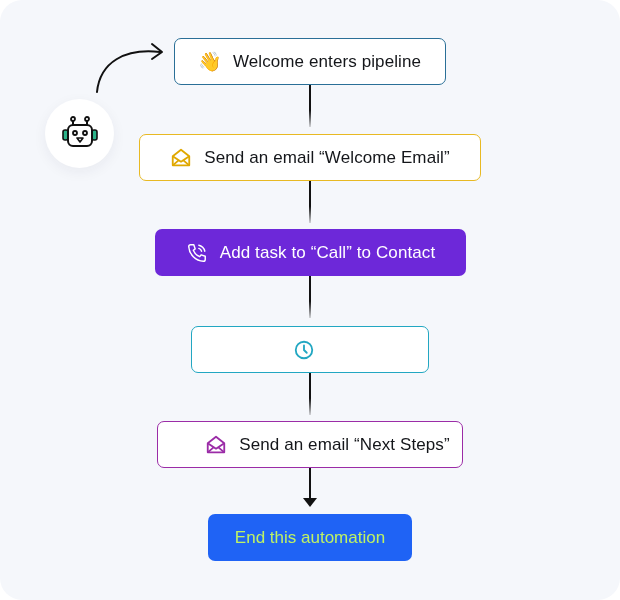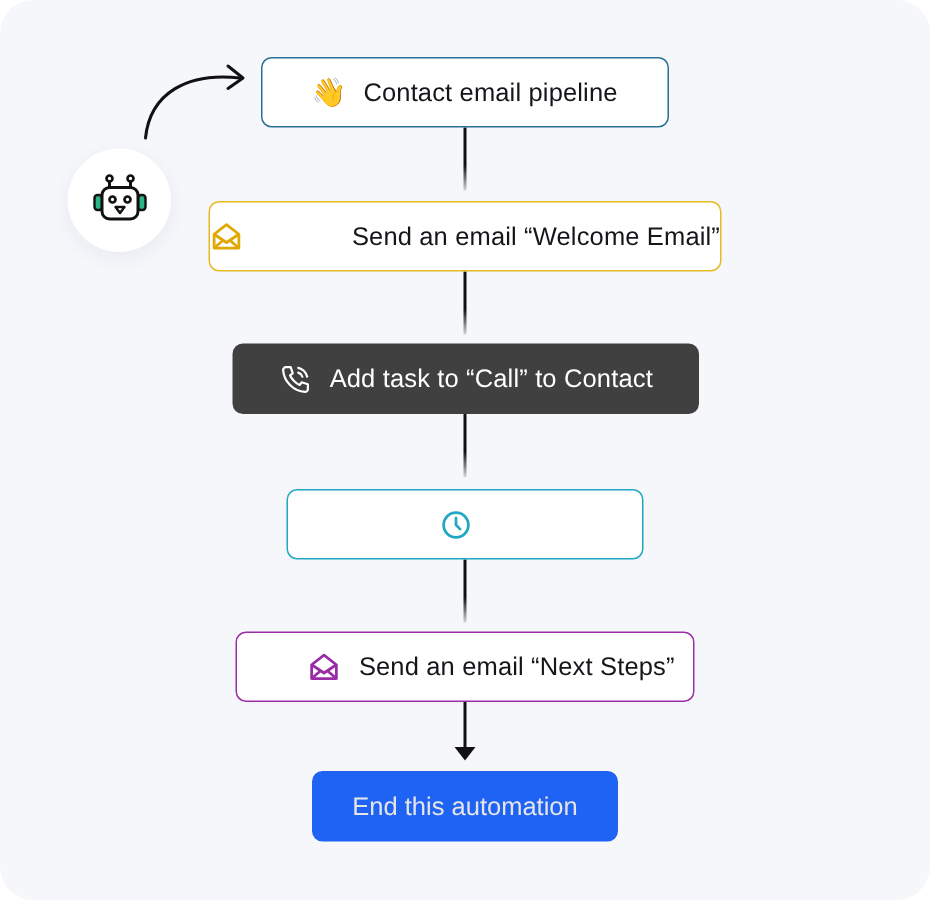--- a/index.html
+++ b/index.html
@@ -14,21 +14,21 @@
   .node .ico { width: 22px; height: 22px; margin-right: 12px; display: inline-flex;
                align-items: center; justify-content: center; }
   .node .ico svg { width: 22px; height: 22px; }
   .line { position: absolute; width: 2px; left: 309px; }
   .robot { position: absolute; left: 45px; top: 99px; width: 69px; height: 69px;
            border-radius: 50%; background: #ffffff;
            box-shadow: 0 4px 14px rgba(30,40,60,0.06);
            display: flex; align-items: center; justify-content: center; }
   .end-btn { position: absolute; left: 208px; top: 514px; width: 204px; height: 47px;
              border-radius: 7px; display: flex; align-items: center; justify-content: center;
-             color: #e5e5e5; font-size: 17px; box-sizing: border-box; }
+             color: #bef264; font-size: 17px; box-sizing: border-box; }
 </style>
 </head>
 <body>
 
 <div class="canvas">
 
   <svg style="position:absolute;left:0;top:0" width="620" height="600">
     <path d="M97 92 C 100 62, 125 48, 160 52" fill="none" stroke="#111" stroke-width="2" stroke-linecap="round"></path>
     <path d="M152 44 L 162 52 L 152 59" fill="none" stroke="#111" stroke-width="2" stroke-linecap="round" stroke-linejoin="round"></path>
   </svg>
@@ -52,34 +52,34 @@
   <div class="line" style="top:181px;height:42px;background:linear-gradient(#111,#111 60%,rgba(17,17,17,0.15));"></div>
   <div class="line" style="top:276px;height:42px;background:linear-gradient(#111,#111 60%,rgba(17,17,17,0.15));"></div>
   <div class="line" style="top:373px;height:42px;background:linear-gradient(#111,#111 60%,rgba(17,17,17,0.15));"></div>
   <div class="line" style="top:468px;height:34px;background:#111;"></div>
   <svg style="position:absolute;left:303px;top:498px" width="14" height="10">
     <path d="M0 0 L 14 0 L 7 9 Z" fill="#111"></path>
   </svg>
 
   <div class="node" style="left:174px;top:38px;width:272px;border-color:#2a6f97;">
     <span class="ico" style="font-size:19px;">👋</span>
-    <span>Contact email pipeline</span>
+    <span>Welcome enters pipeline</span>
   </div>
 
-  <div class="node" style="left:139px;top:134px;width:342px;border-color:#e8b923;justify-content:space-between;">
+  <div class="node" style="left:139px;top:134px;width:342px;border-color:#e8b923;">
     <span class="ico">
       <svg viewBox="0 0 24 24">
           <path d="M3 10 L12 3 L21 10 L21 20 L3 20 Z" fill="none" stroke="#e0a800" stroke-width="2" stroke-linejoin="round"></path>
           <path d="M3 10 L12 16 L21 10 M3 20 L10 14 M21 20 L14 14" fill="none" stroke="#e0a800" stroke-width="2" stroke-linejoin="round"></path>
         </svg>
     </span>
     <span>Send an email “Welcome Email”</span>
   </div>
 
-  <div class="node" style="left:155px;top:229px;width:311px;border:none;background:#404040;color:#ffffff;">
+  <div class="node" style="left:155px;top:229px;width:311px;border:none;background:#6d28d9;color:#ffffff;">
     <span class="ico">
       <svg viewBox="0 0 24 24">
           <path d="M5 3 L8.5 3 L10 7.5 L8 9 C9 11.5 12.5 15 15 16 L16.5 14 L21 15.5 L21 19 C21 20 20 21 19 21 C10.5 20.5 3.5 13.5 3 5 C3 4 4 3 5 3 Z" fill="none" stroke="#fff" stroke-width="1.6" stroke-linejoin="round"></path>
           <path d="M14 3.5 C17 4 20 7 20.5 10 M14 7 C15.5 7.5 16.5 8.5 17 10" fill="none" stroke="#fff" stroke-width="1.6" stroke-linecap="round"></path>
         </svg>
     </span>
     <span>Add task to “Call” to Contact</span>
   </div>
 
   <div class="node" style="left:191px;top:326px;width:238px;border-color:#22a7c2;">

